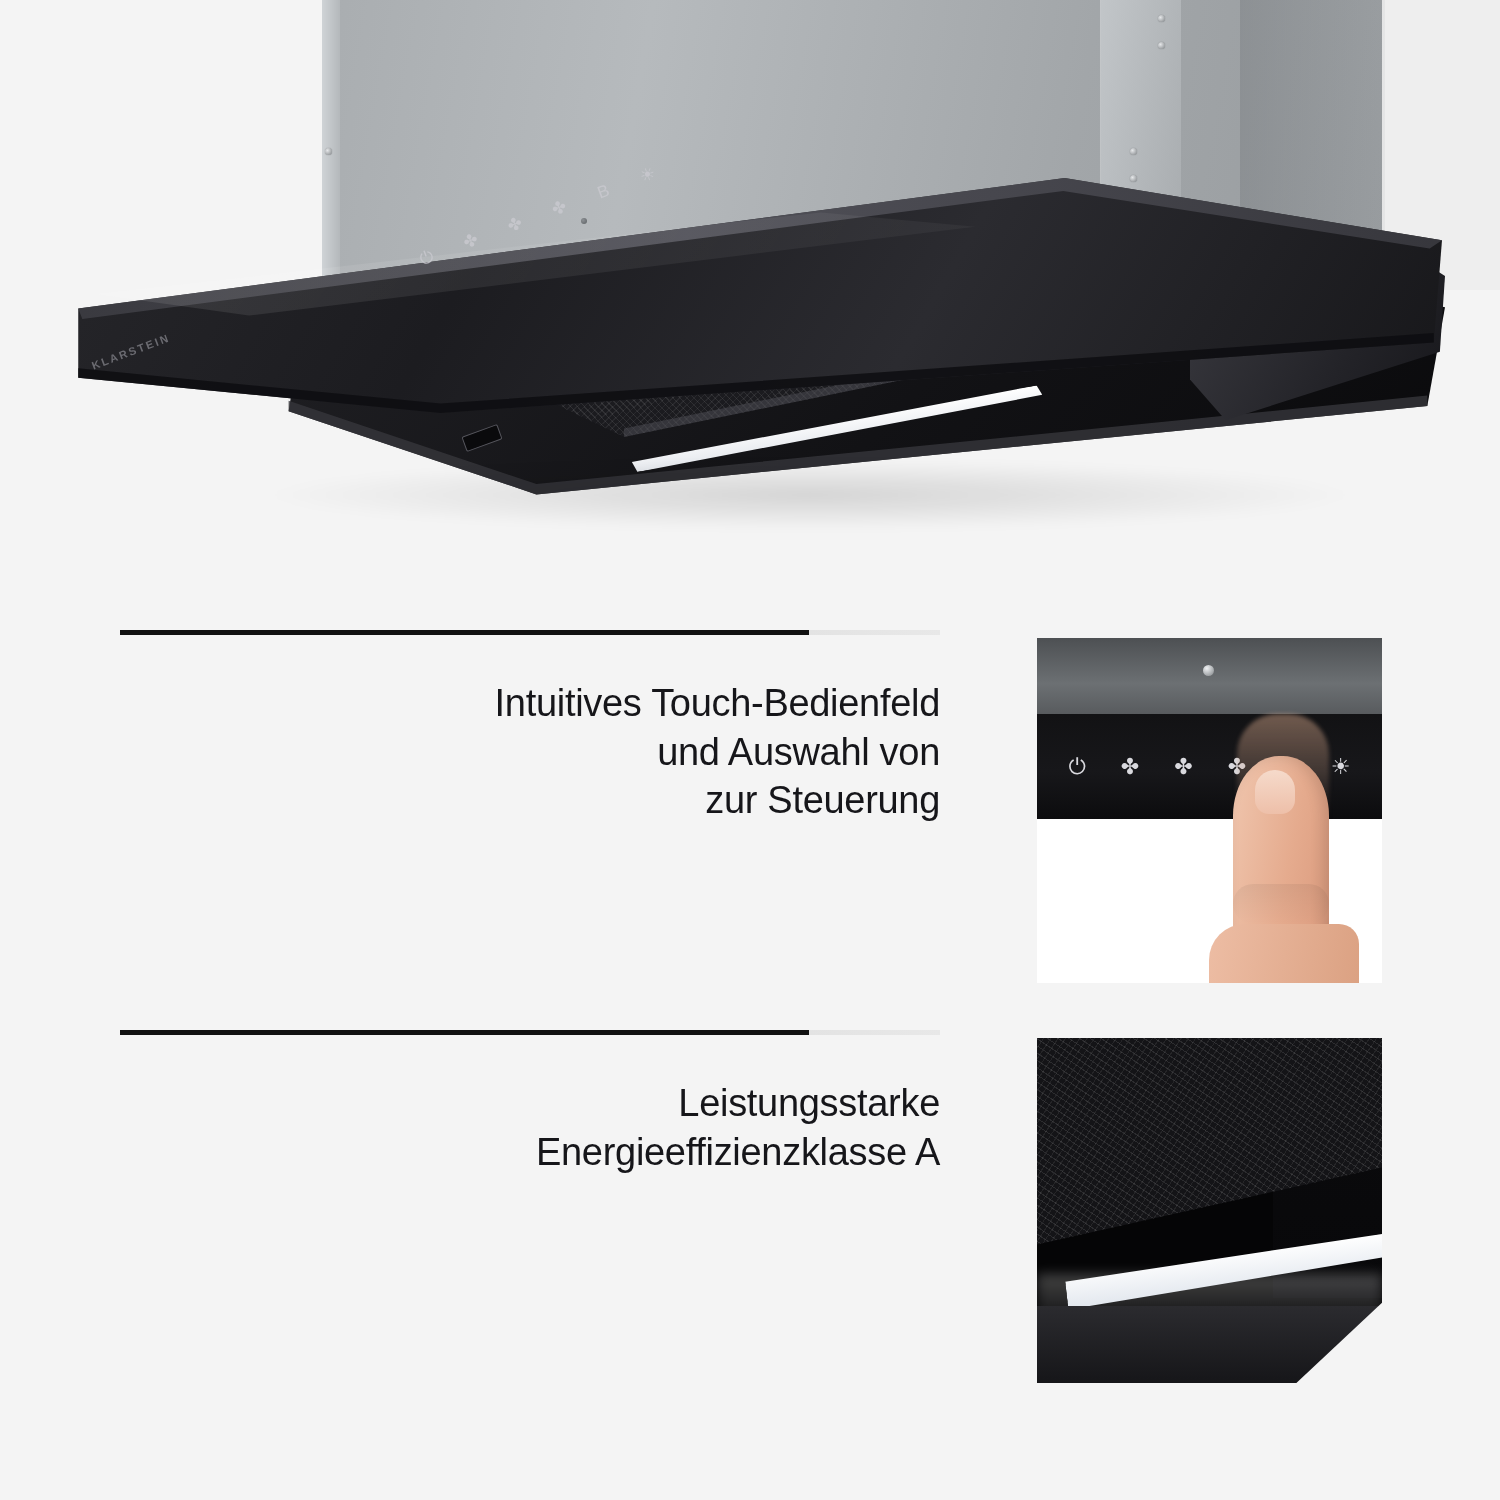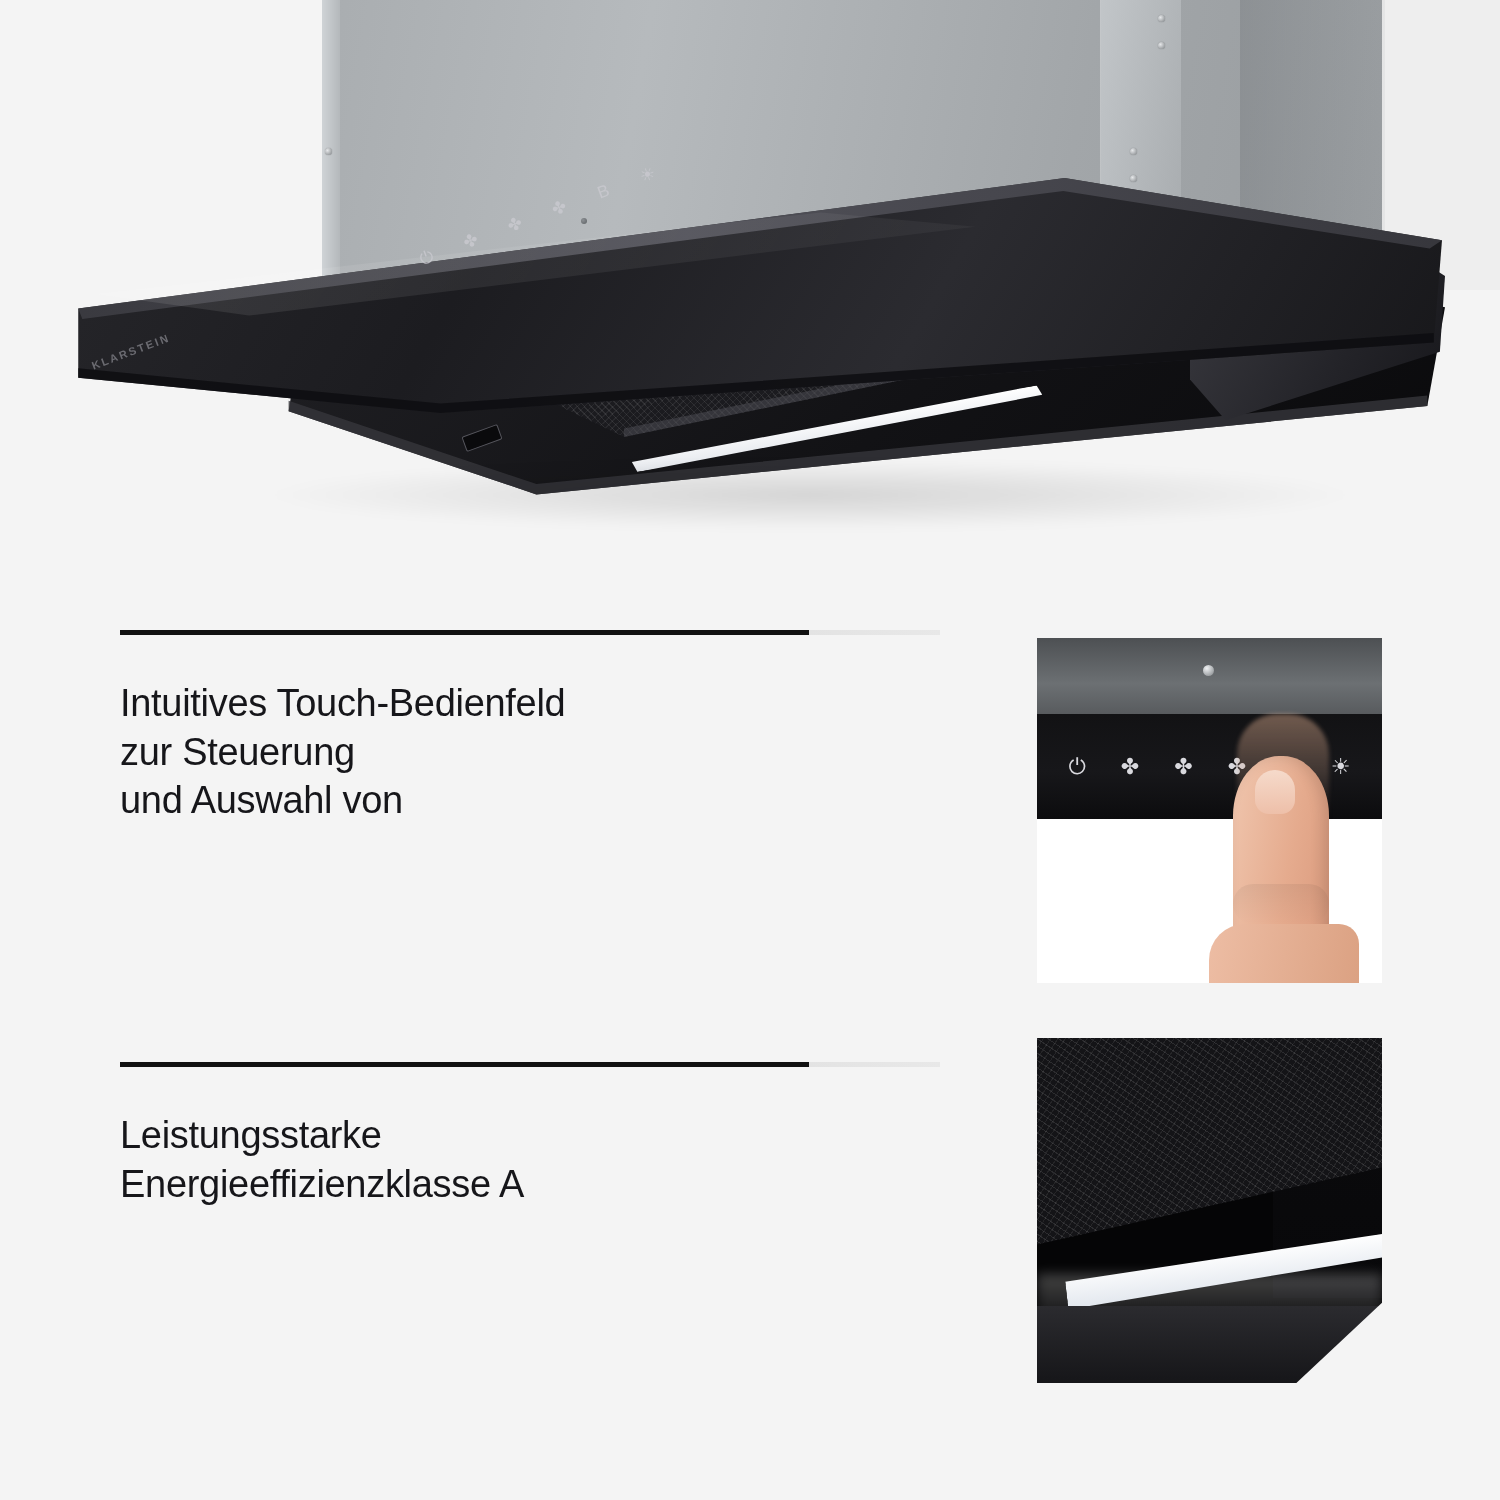--- a/index.html
+++ b/index.html
@@ -208,36 +208,36 @@
     filter: blur(4px);
   }
 
   
   .feature {
     position: absolute;
     left: 120px;
     width: 820px;
   }
   .feature.one { top: 630px; }
-  .feature.two { top: 1030px; margin-top: 32px; }
+  .feature.two { top: 1030px; }
 
   .rule {
     width: 820px;
     height: 5px;
     background: linear-gradient(90deg, #111 0%, #111 84%, #e3e3e3 84%, #e8e8e8 100%);
   }
   .feature-text {
     margin-top: 44px;
     font-size: 38px;
     line-height: 1.28;
     color: #16161a;
     font-weight: 400;
     letter-spacing: -0.3px;
   }
-  .feature-text div { white-space: pre; }
+  .feature-text div { white-space: pre; text-align: right; }
 
   
   .thumb {
     position: absolute;
     left: 1037px;
     width: 345px;
     height: 345px;
     overflow: hidden;
     background: #fff;
   }
@@ -393,22 +393,22 @@
     <span class="tk">☀</span>
   </div>
 
   <div class="hero-shadow"></div>
 </div>
 
 <div class="feature one">
   <div class="rule"></div>
   <div class="feature-text">
     <div>Intuitives Touch-Bedienfeld</div>
+    <div>und Auswahl von</div>
     <div>zur Steuerung</div>
-    <div>und Auswahl von</div>
   </div>
 </div>
 
 <div class="thumb one">
   <div class="t1-top"></div>
   <div class="t1-screw"></div>
   <div class="t1-bar"></div>
   <div class="t1-white"></div>
   <div class="t1-keys">
     <span class="tk">⏻</span>

